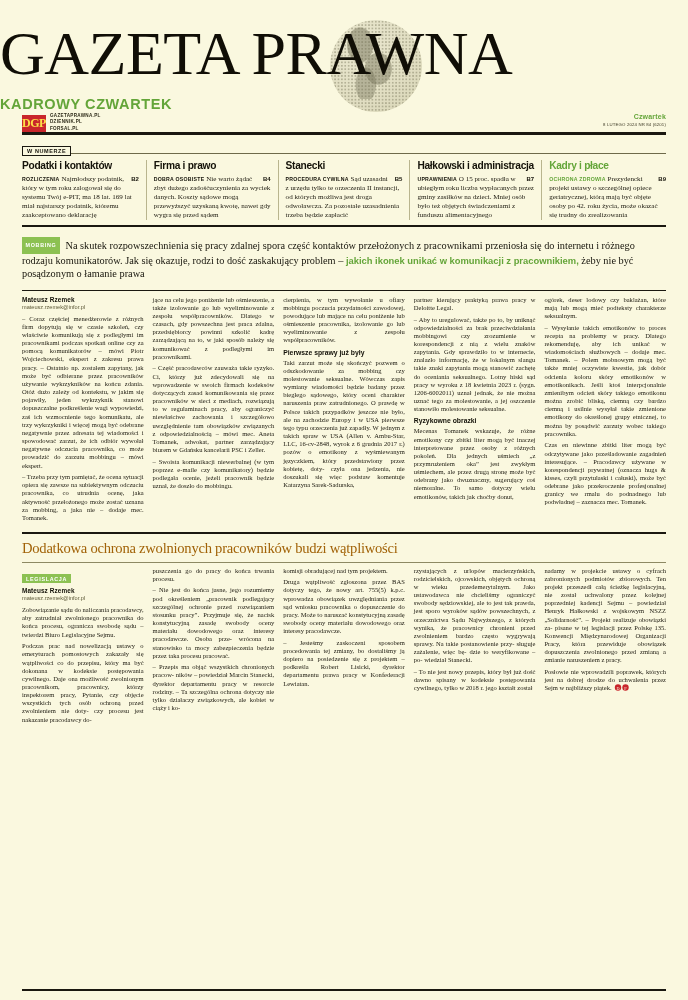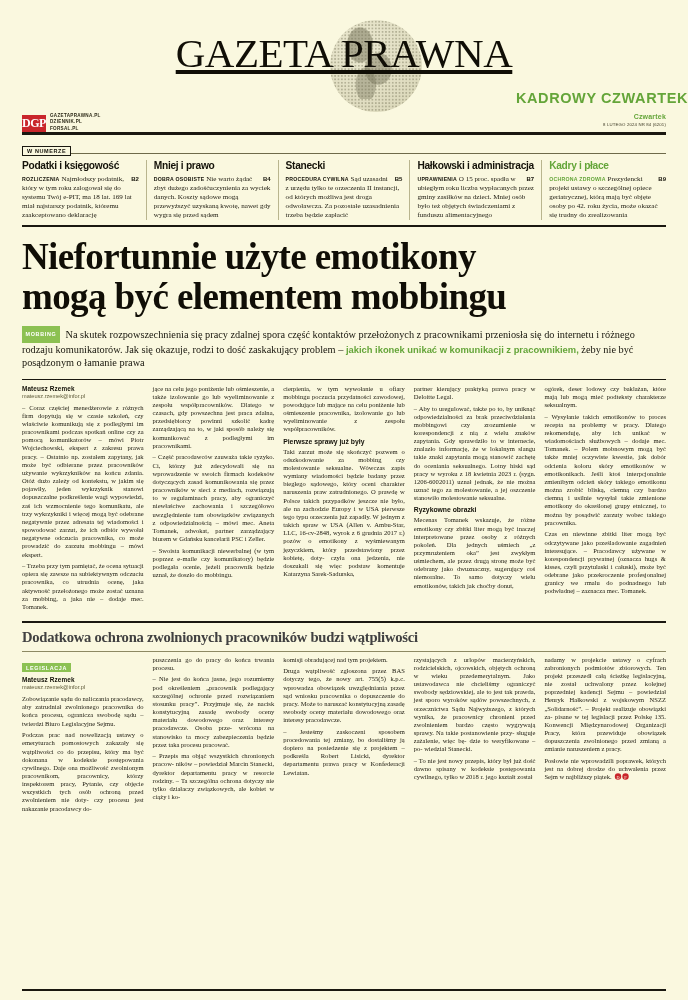--- a/index.html
+++ b/index.html
@@ -57,54 +57,52 @@
     left: 14%; top: 8%;
     width: 62%; height: 78%;
     background:
       radial-gradient(ellipse at 30% 25%, rgba(90,88,62,0.5) 22%, transparent 24%),
       radial-gradient(ellipse at 62% 58%, rgba(90,88,62,0.45) 26%, transparent 28%),
       radial-gradient(ellipse at 40% 80%, rgba(90,88,62,0.4) 20%, transparent 22%);
   }
   .mast-title {
     position: relative;
     z-index: 3;
-    text-align: center;
-    font-family: "Liberation Serif", serif;
-    font-size: 41px;
+    font-family: "Liberation Serif", serif;
+    font-size: 62px;
     line-height: 62px;
     letter-spacing: -0.5px;
     font-weight: 400;
     color: #100e06;
     white-space: nowrap;
-    text-decoration: underline;
   }
   .mast-sub {
     position: relative;
     z-index: 3;
-    text-align: right;
-    margin-top: 6px;
+    text-align: left;
+    margin-top: 12px;
     font-family: "Liberation Sans", sans-serif;
     font-size: 14.5px;
     font-weight: bold;
     letter-spacing: 0.6px;
     color: #64a539;
   }
 
   
   .brandstrip {
     position: relative;
     margin: 6px 22px 0 22px;
     height: 22px;
   }
   .dgp-logo {
     position: absolute;
     left: 0; top: 1px;
     width: 24px; height: 18px;
     background: #c9262b;
-    color: #ffffff;
+    color: #fde047;
     font-family: "Liberation Serif", serif;
     font-size: 12px;
     font-weight: bold;
     line-height: 17px;
     text-align: center;
     letter-spacing: -0.5px;
   }
   .brand-urls {
     position: absolute;
     left: 28px; top: -1px;
@@ -295,23 +293,23 @@
   
   .art2 {
     margin: 6px 22px 0 22px;
     border-top: 2px solid #1a1810;
     padding-top: 6px;
   }
   .art2-hl {
     font-family: "Liberation Serif", serif;
     font-size: 14.6px;
     line-height: 17px;
-    font-weight: bold;
+    font-weight: normal;
     letter-spacing: -0.25px;
-    color: #404040;
+    color: #a16207;
     margin-bottom: 5px;
   }
   .art2-cols {
     display: flex;
     border-top: 1px solid #8d8963;
     padding-top: 4px;
   }
   .tag-legis {
     display: inline-block;
     background: #8cc152;
@@ -360,46 +358,42 @@
     </div>
     <div class="rule-thick"></div>
   </div>
 
   <div class="wnumerze-wrap">
     <span class="wnumerze">W NUMERZE</span>
   </div>
 
   <div class="newsbar" id="newsbar">
       <div class="nb-col">
-        <div class="nb-head">Podatki i księgowość</div>
+        <div class="nb-head">Podatki i kontaktów</div>
         <div class="nb-body"><span class="nb-page">B2</span><span class="nb-kicker">ROZLICZENIA</span><span> Najmłodszy podatnik, który w tym roku zalogował się do systemu Twój e‑PIT, ma 18 lat. 169 lat miał najstarszy podatnik, któremu zaakceptowano deklarację</span></div>
       </div>
       <div class="nb-col">
-        <div class="nb-head">Mniej i prawo</div>
+        <div class="nb-head">Firma i prawo</div>
         <div class="nb-body"><span class="nb-page">B4</span><span class="nb-kicker">DOBRA OSOBISTE</span><span> Nie warto żądać zbyt dużego zadośćuczynienia za wyciek danych. Koszty sądowe mogą przewyższyć uzyskaną kwotę, nawet gdy wygra się przed sądem</span></div>
       </div>
       <div class="nb-col">
         <div class="nb-head">Stanecki</div>
         <div class="nb-body"><span class="nb-page">B5</span><span class="nb-kicker">PROCEDURA CYWILNA</span><span> Sąd uzasadni z urzędu tylko te orzeczenia II instancji, od których możliwa jest droga odwoławcza. Za pozostałe uzasadnienia trzeba będzie zapłacić</span></div>
       </div>
       <div class="nb-col">
         <div class="nb-head">Hałkowski i administracja</div>
         <div class="nb-body"><span class="nb-page">B7</span><span class="nb-kicker">UPRAWNIENIA</span><span> O 15 proc. spadła w ubiegłym roku liczba wypłacanych przez gminy zasiłków na dzieci. Mniej osób było też objętych świadczeniami z funduszu alimentacyjnego</span></div>
       </div>
       <div class="nb-col">
         <div class="nb-head green">Kadry i płace</div>
         <div class="nb-body"><span class="nb-page">B9</span><span class="nb-kicker green">OCHRONA ZDROWIA</span><span> Prezydencki projekt ustawy o szczególnej opiece geriatrycznej, którą mają być objęte osoby po 42. roku życia, może okazać się trudny do zrealizowania</span></div>
       </div>
     </div>
 
   <div class="lead">
-    <div class="lead-hl">
-      <div>Niefortunnie użyte emotikony</div>
-      <div>mogą być elementem mobbingu</div>
-    </div>
     <div class="lead-deck">
       <span class="tag">MOBBING</span><span> Na skutek rozpowszechnienia się pracy zdalnej spora część kontaktów przełożonych z pracownikami przeniosła się do internetu i różnego rodzaju komunikatorów. Jak się okazuje, rodzi to dość zaskakujący problem – </span><span class="deck-green">jakich ikonek unikać w komunikacji z pracownikiem,</span><span> żeby nie być posądzonym o łamanie prawa</span>
     </div>
   </div>
 
   <div class="bodycols" id="bodycols">
       <div class="bc">
         <div class="byline-name">Mateusz Rzemek</div>
         <div class="byline-mail">mateusz.rzemek@infor.pl</div>
         <p class="para">– Coraz częściej menedżerowie z różnych firm dopytują się w czasie szkoleń, czy właściwie komunikują się z podległymi im pracownikami podczas spotkań online czy za pomocą komunikatorów – mówi Piotr Wojciechowski, ekspert z zakresu prawa pracy. – Ostatnio np. zostałem zapytany, jak może być odbierane przez pracowników używanie wykrzykników na końcu zdania. Otóż dużo zależy od kontekstu, w jakim się pojawiły, jeden wykrzyknik stanowi dopuszczalne podkreślenie wagi wypowiedzi, zaś ich wzmocnienie tego komunikatu, ale trzy wykrzykniki i więcej mogą być odebrane negatywnie przez adresata tej wiadomości i spowodować zarzut, że ich odbiór wywołał negatywne odczucia pracownika, co może prowadzić do zarzutu mobbingu – mówi ekspert.</p>

